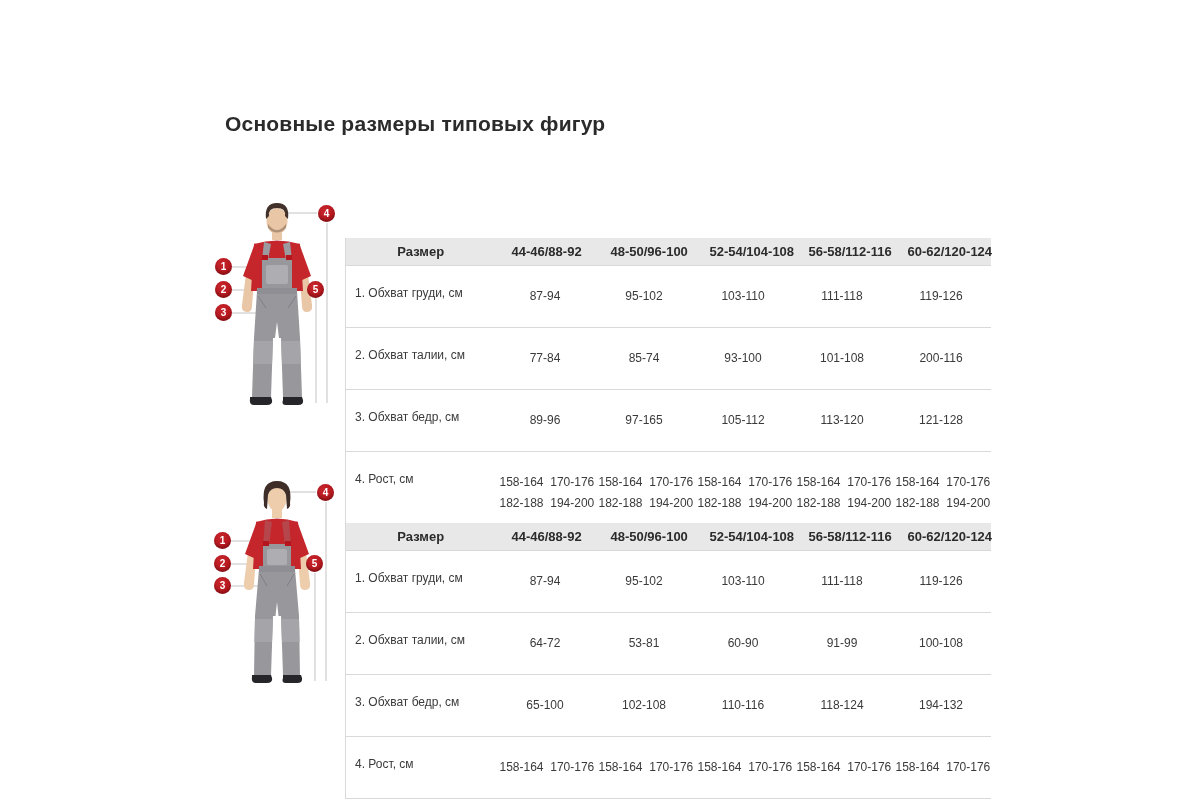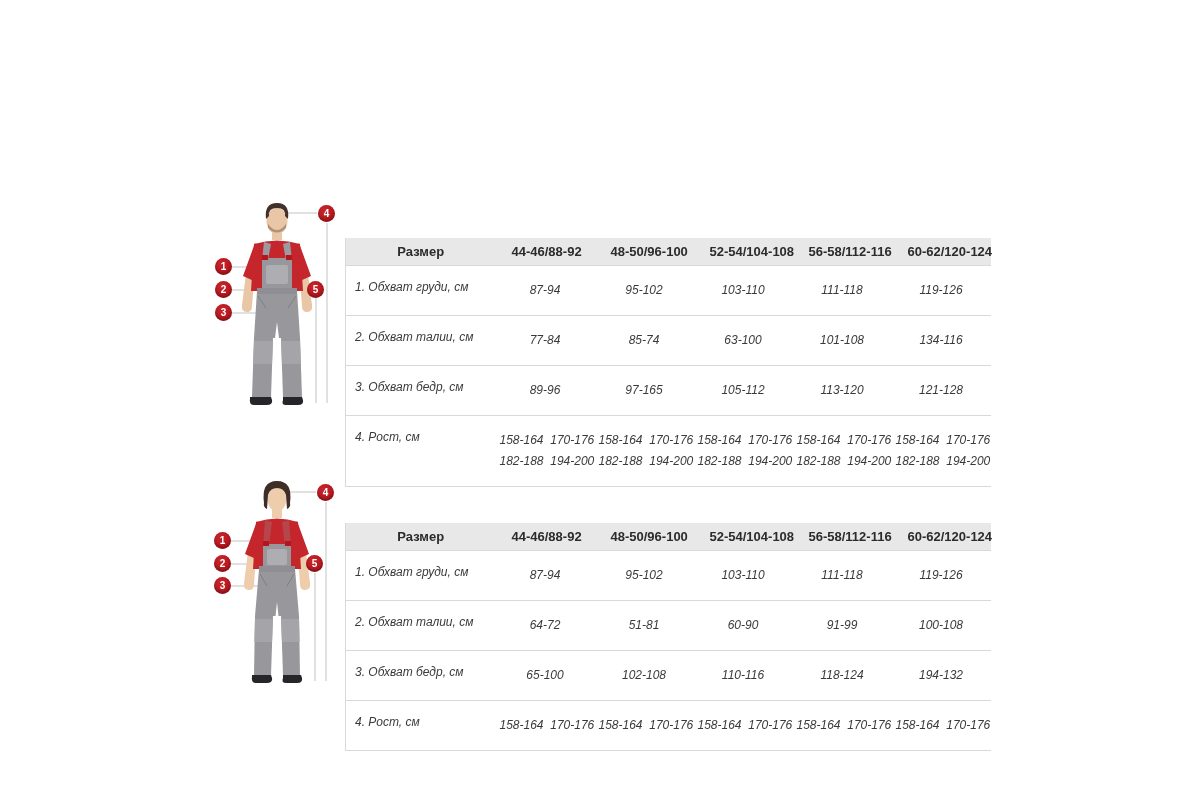--- a/index.html
+++ b/index.html
@@ -53,33 +53,33 @@
 
   .size-table th {
     background: var(--header-bg);
     font-size: 13px; font-weight: bold; color: var(--text-dark);
     padding: 6px 16px; text-align: center;
     border-bottom: 1px solid var(--border);
     white-space: nowrap;
   }
   .size-table td {
     font-size: 12px; color: var(--text-cell);
-    padding: 14px 4px; text-align: center; vertical-align: top;
+    padding: 20px 4px; text-align: center; vertical-align: top;
     border-bottom: 1px solid var(--border);
     background: #fff;
-    font-style: italic;
   }
   .size-table td.row-label { text-align: left; padding-left: 9px; white-space: nowrap; }
   .val-line { white-space: pre; line-height: 21px; }
 </style>
 </head>
 <body>
 
 <div class="page">
 
+  <h1 class="page-title">Основные размеры типовых фигур</h1>
 
   <div class="figure-wrap fig-top">
     <svg viewBox="0 0 140 218" width="140" height="218">
 
       <g stroke="#c3c3c3" stroke-width="1">
         <line x1="27" y1="71" x2="67" y2="71"></line>
         <line x1="27" y1="94" x2="101" y2="94"></line>
         <line x1="27" y1="117" x2="62" y2="117"></line>
         <line x1="77" y1="17" x2="112" y2="17"></line>
         <line x1="122" y1="27" x2="122" y2="207"></line>
@@ -164,27 +164,27 @@
         </tr>
         <tr>
           <td class="row-label">2. Обхват талии, см</td>
           <td>
             <div class="val-line">77-84</div>
           </td>
           <td>
             <div class="val-line">85-74</div>
           </td>
           <td>
-            <div class="val-line">63-100</div>
+            <div class="val-line">93-100</div>
           </td>
           <td>
             <div class="val-line">101-108</div>
           </td>
           <td>
-            <div class="val-line">134-116</div>
+            <div class="val-line">200-116</div>
           </td>
         </tr>
         <tr>
           <td class="row-label">3. Обхват бедр, см</td>
           <td>
             <div class="val-line">89-96</div>
           </td>
           <td>
             <div class="val-line">97-165</div>
           </td>
@@ -310,21 +310,21 @@
           <td>
             <div class="val-line">119-126</div>
           </td>
         </tr>
         <tr>
           <td class="row-label">2. Обхват талии, см</td>
           <td>
             <div class="val-line">64-72</div>
           </td>
           <td>
-            <div class="val-line">51-81</div>
+            <div class="val-line">53-81</div>
           </td>
           <td>
             <div class="val-line">60-90</div>
           </td>
           <td>
             <div class="val-line">91-99</div>
           </td>
           <td>
             <div class="val-line">100-108</div>
           </td>

